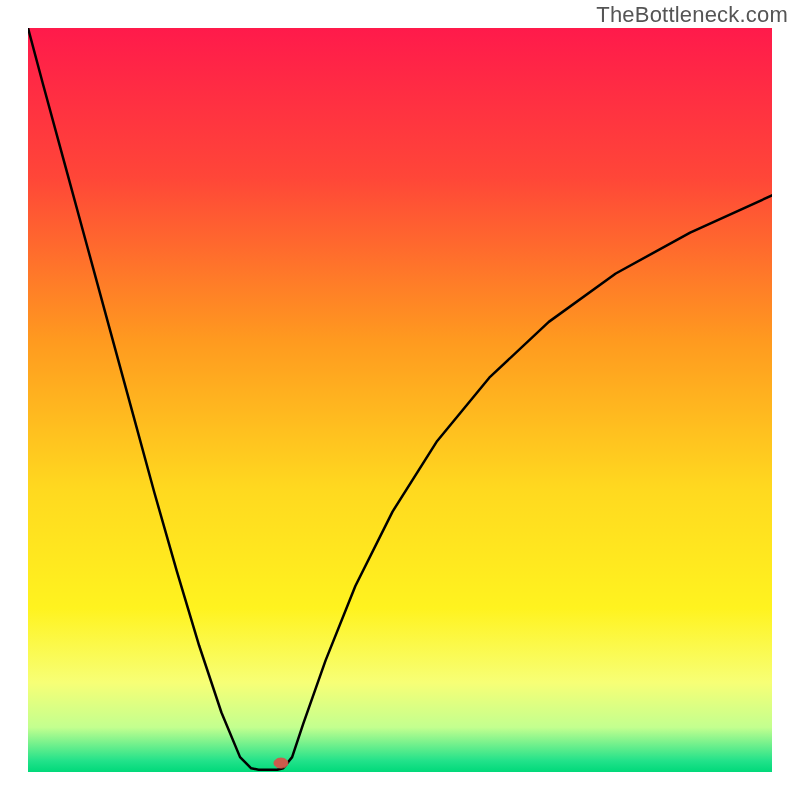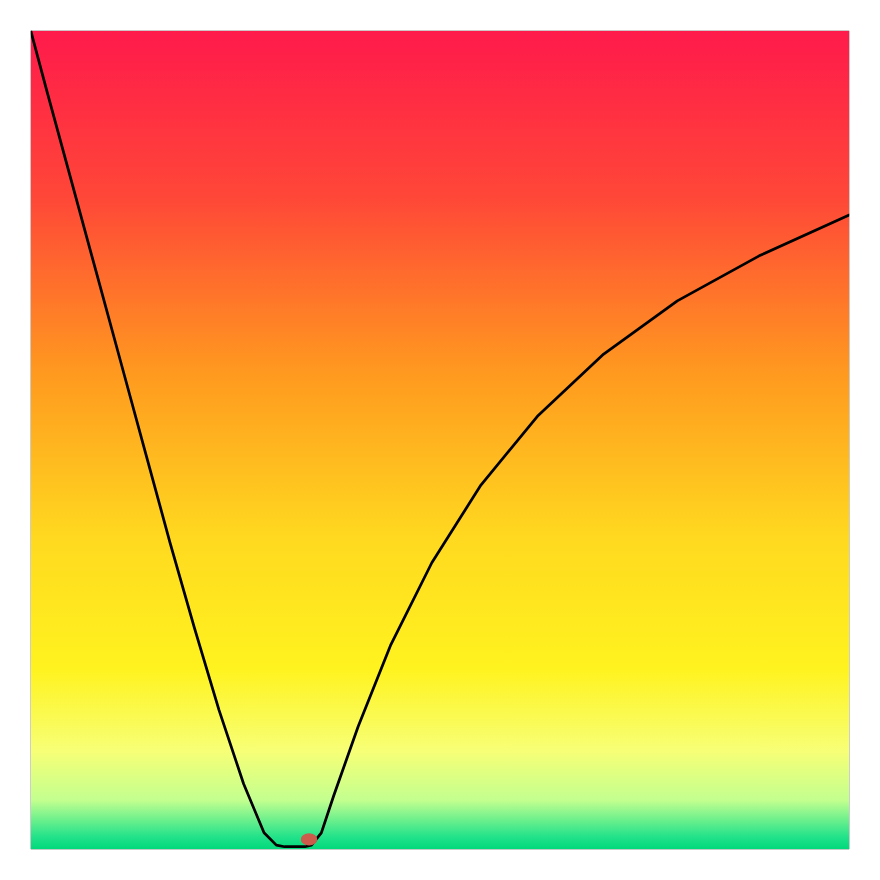--- a/index.html
+++ b/index.html
@@ -52,20 +52,21 @@
   .marker-dot {
     fill: #cc5b4c;
     stroke: #cc5b4c;
   }
 </style>
 </head>
 <body>
 
 <div class="frame">
 
+  <div class="watermark">TheBottleneck.com</div>
 
   <div class="plot">
     <svg viewBox="0 0 744 744" preserveAspectRatio="none">
       <defs>
         <linearGradient id="bg-grad" x1="0" y1="0" x2="0" y2="1">
             <stop offset="0%" stop-color="#ff1a4b"></stop>
             <stop offset="20%" stop-color="#ff4638"></stop>
             <stop offset="42%" stop-color="#ff9a1f"></stop>
             <stop offset="62%" stop-color="#ffd91f"></stop>
             <stop offset="78%" stop-color="#fff31f"></stop>

